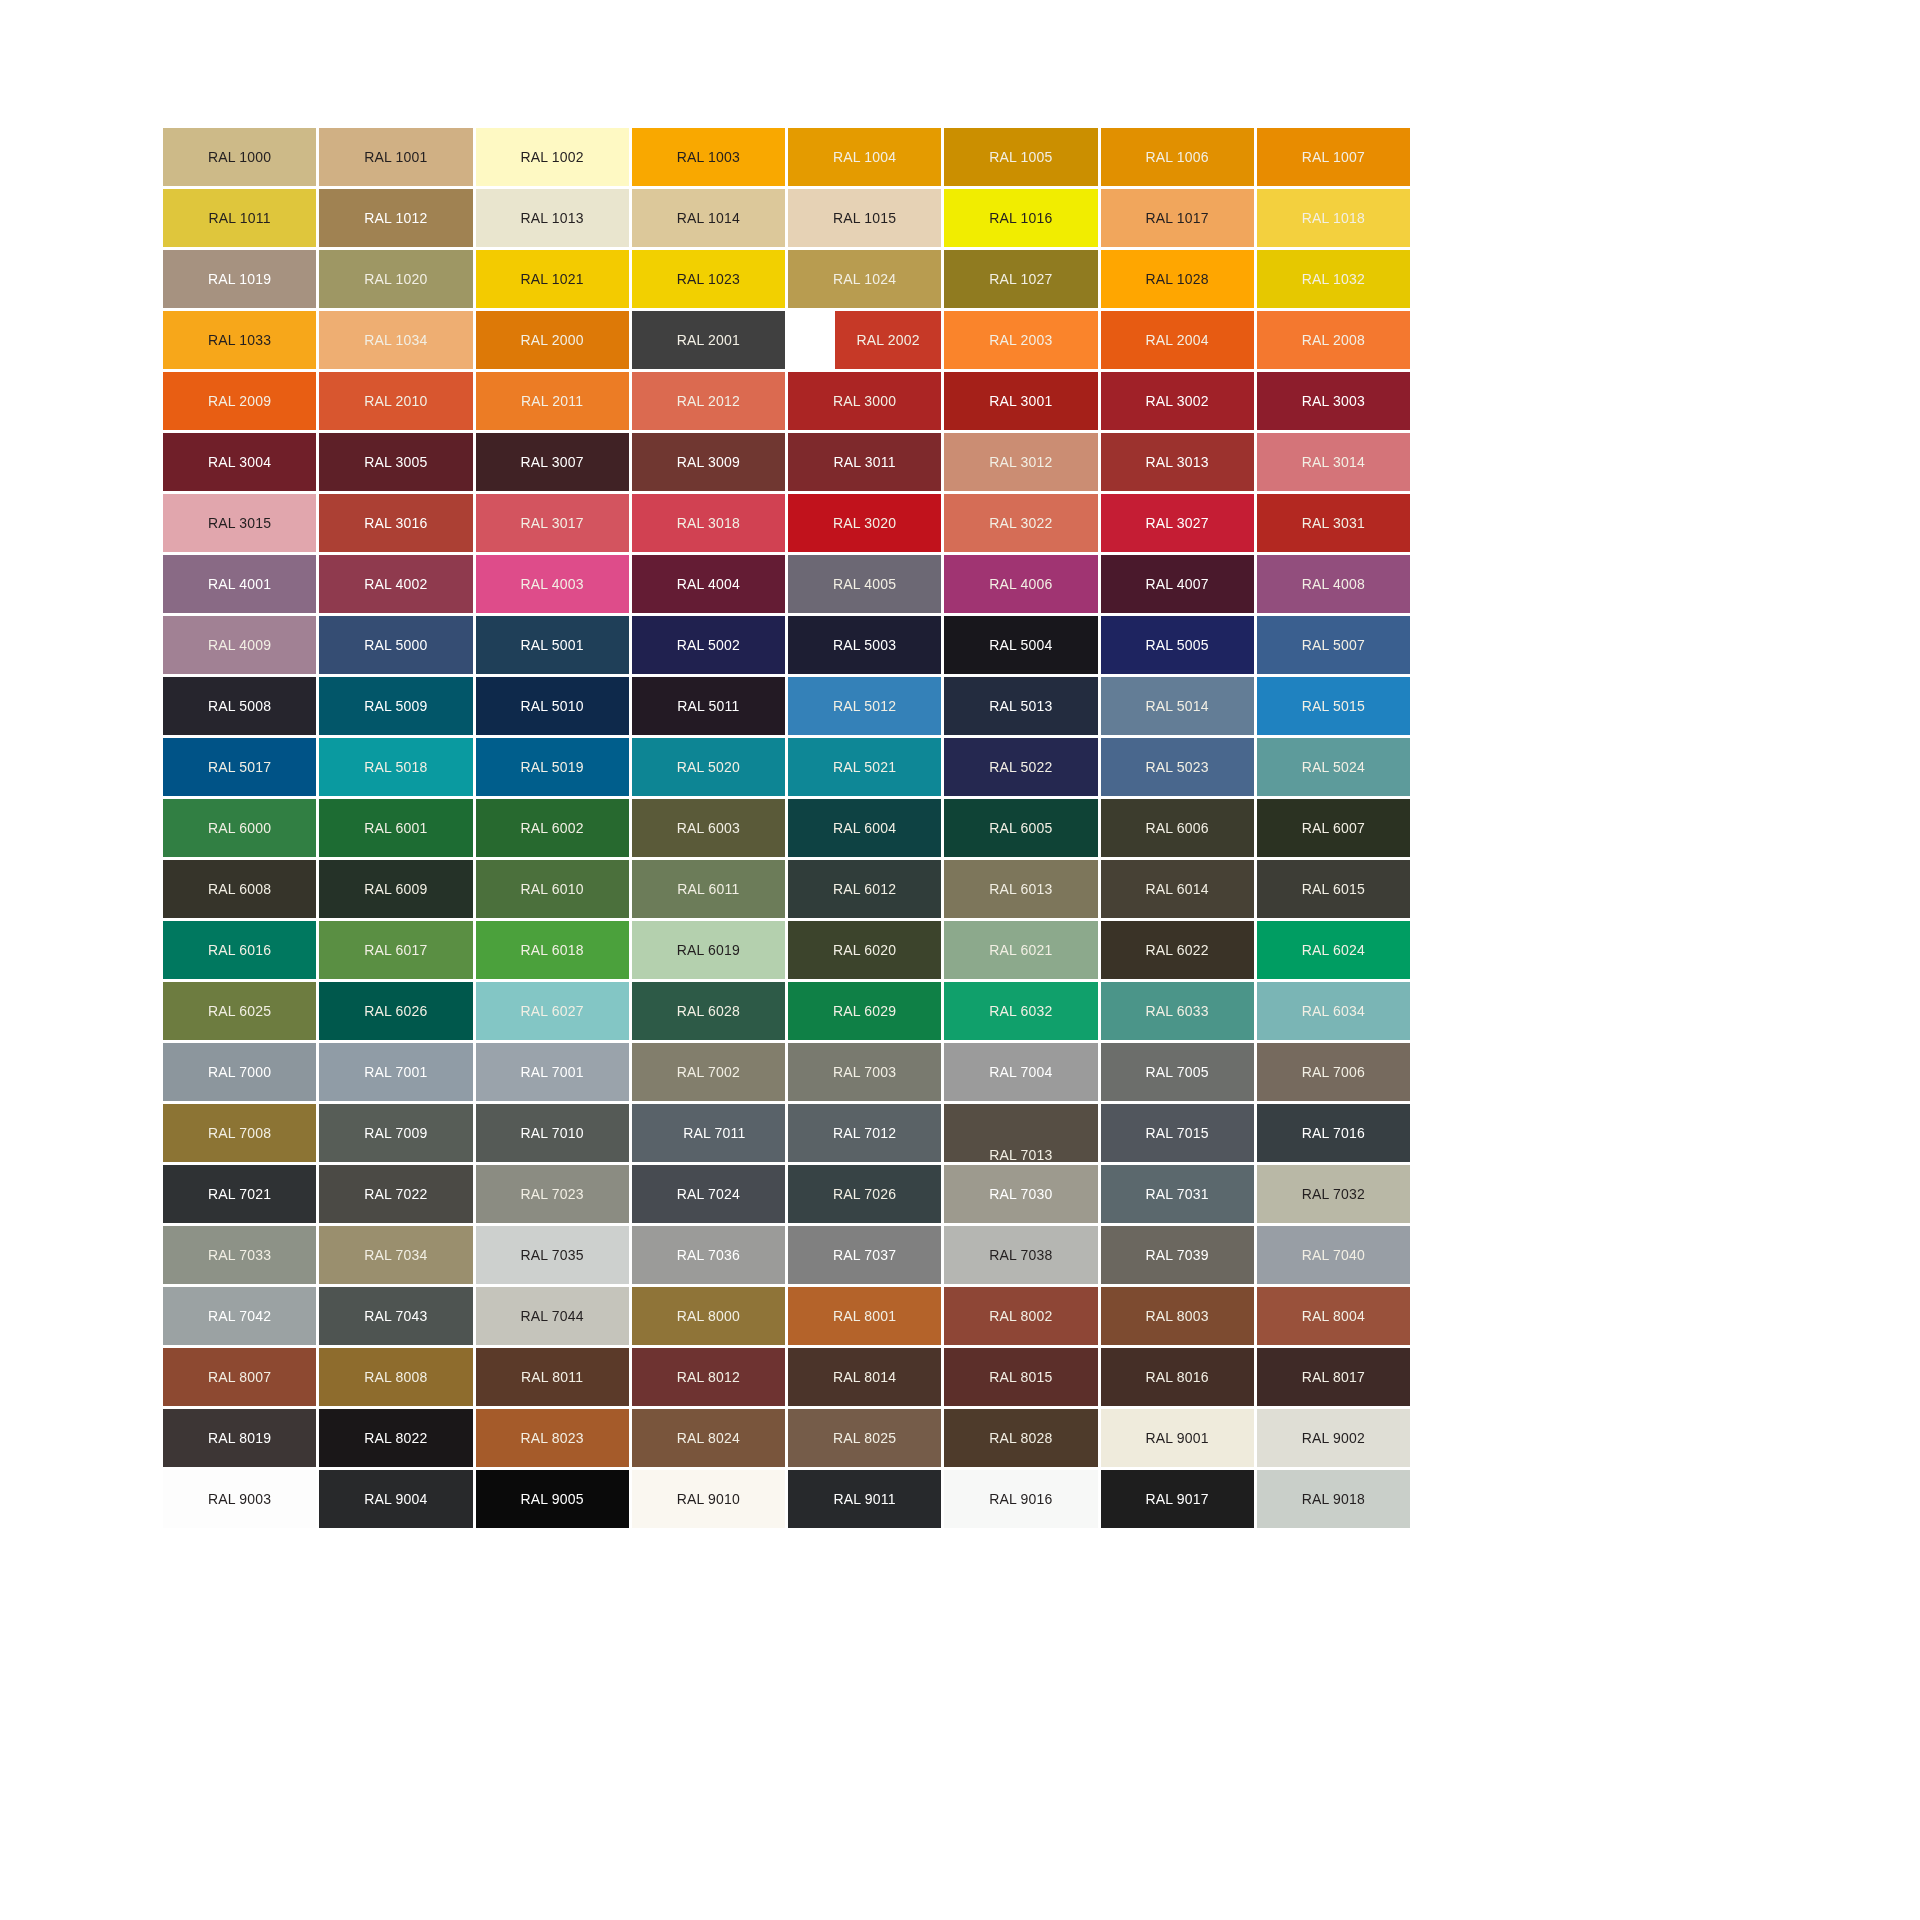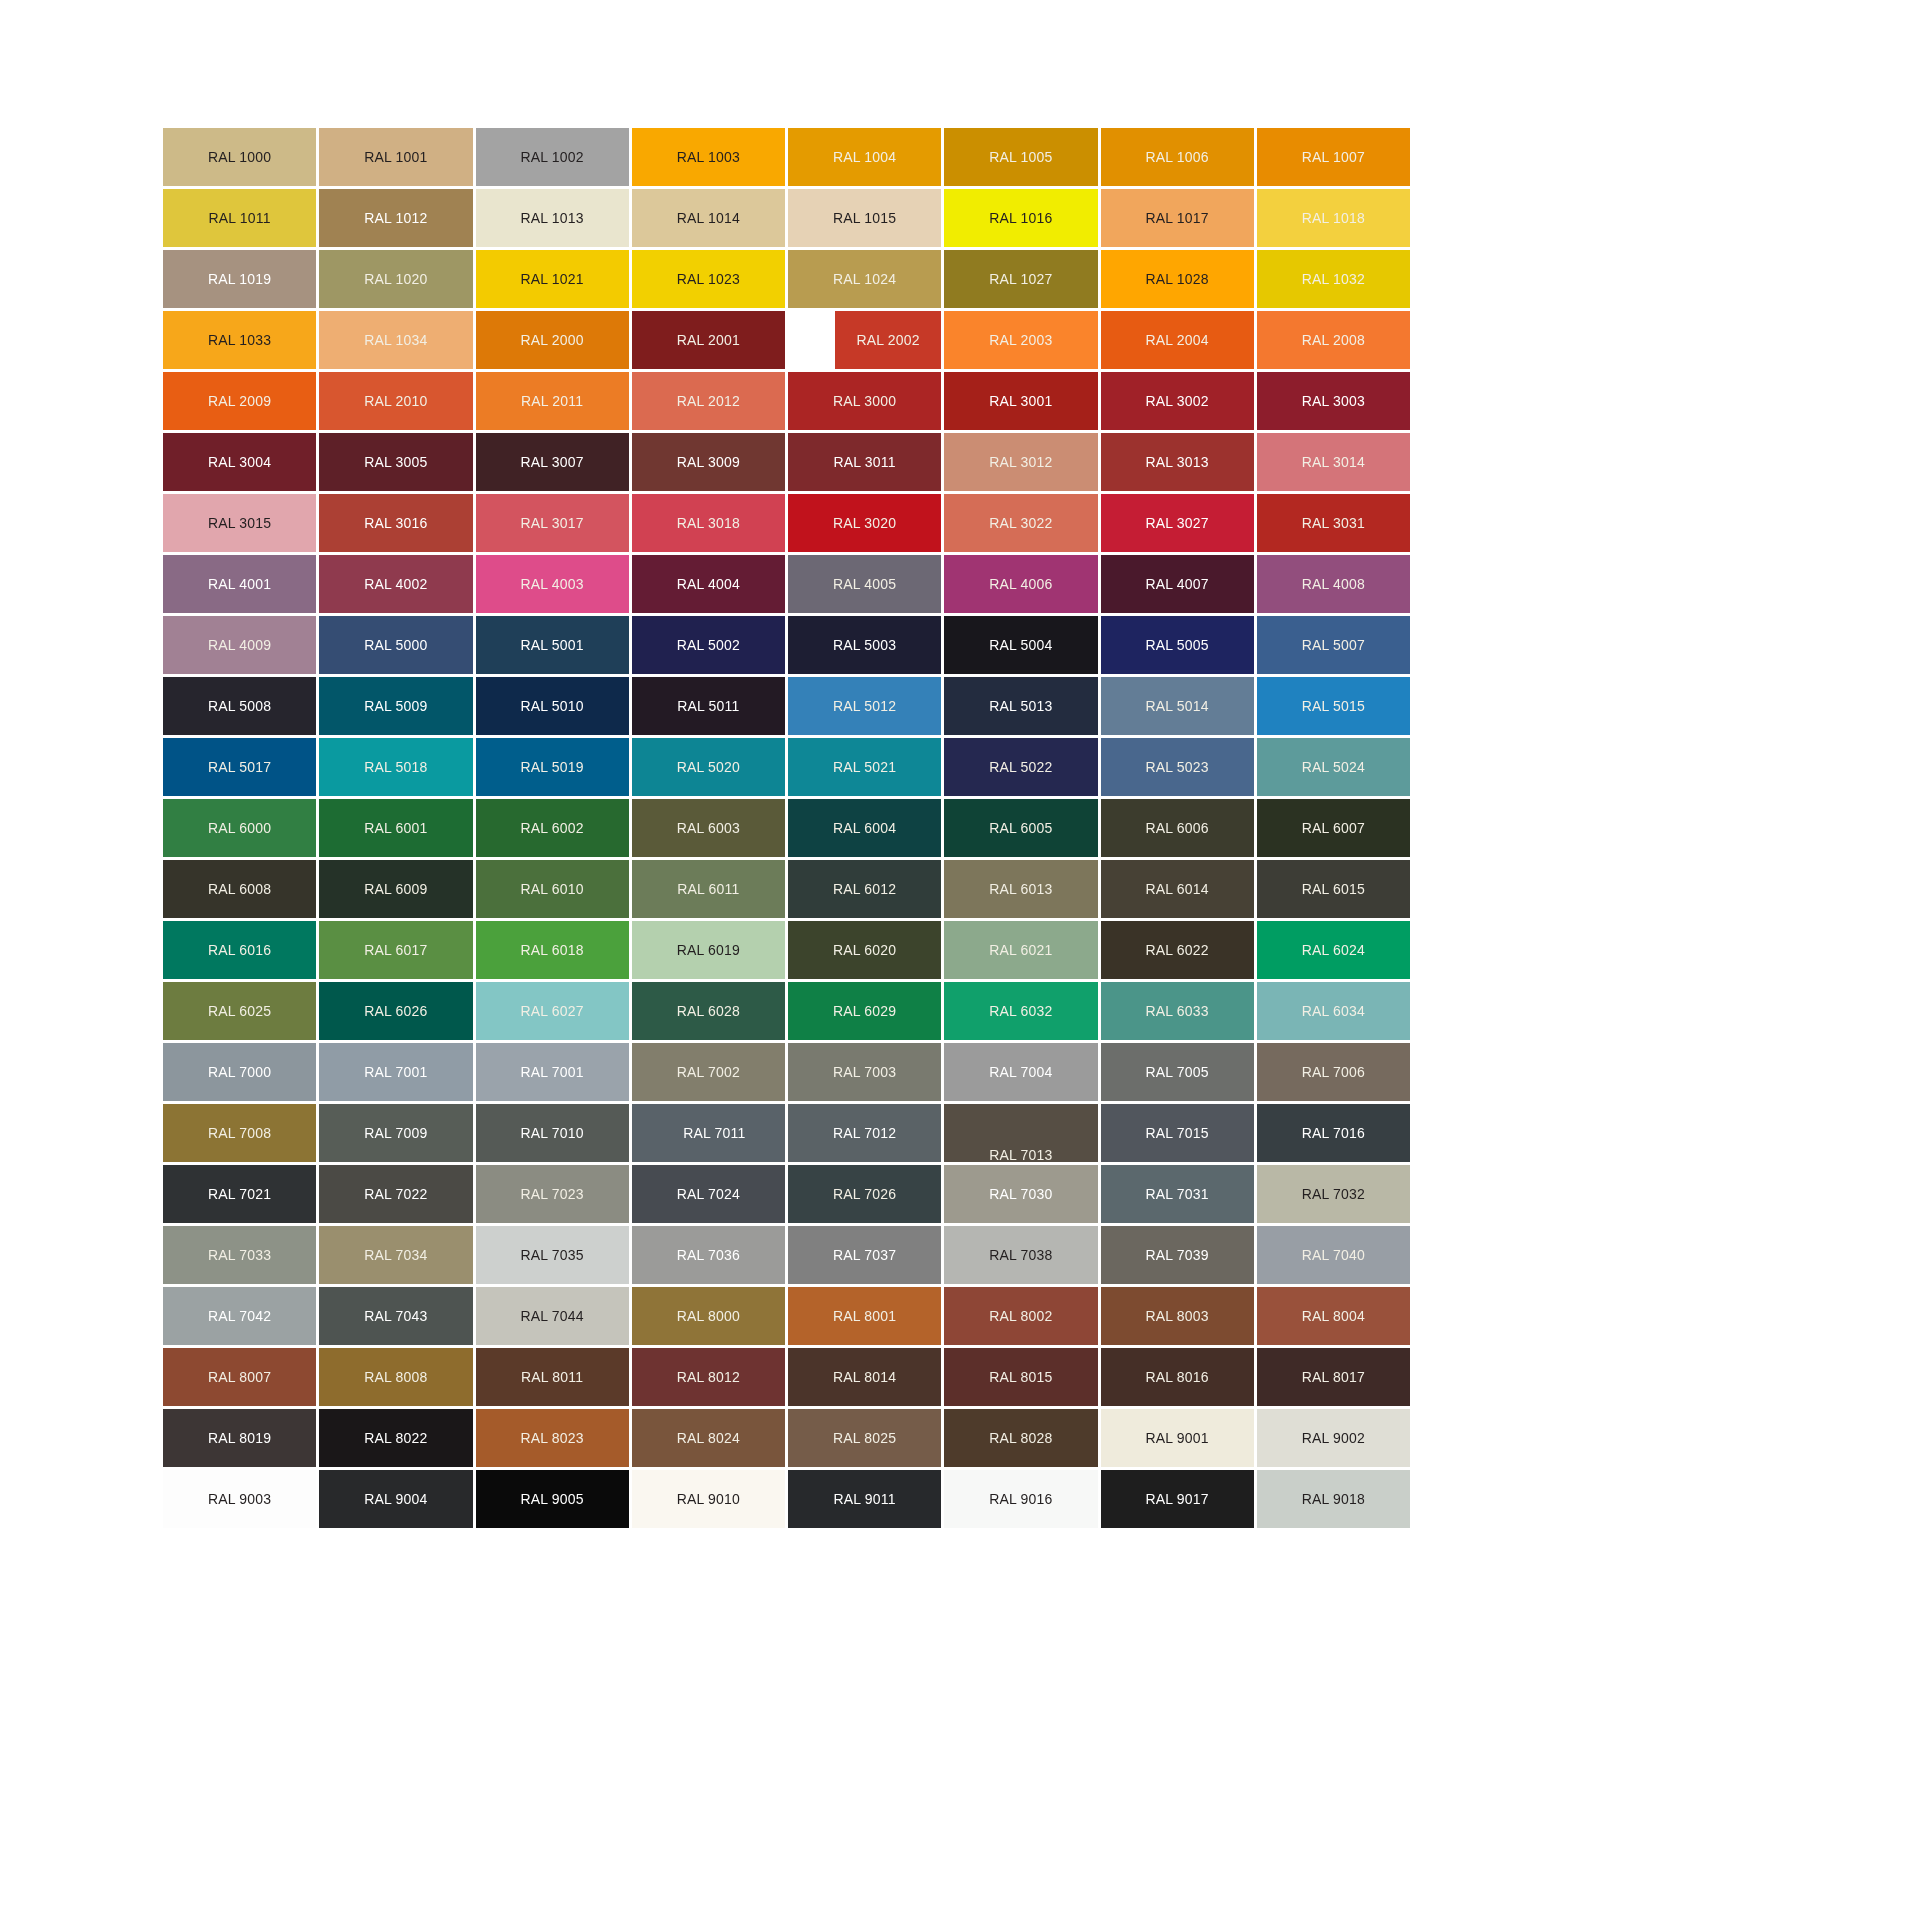--- a/index.html
+++ b/index.html
@@ -56,21 +56,21 @@
 <body>
 
 <div id="chart-root">
   <div id="swatch-grid">
       <div class="swatch dark-text" style="background-color: rgb(205, 186, 136);">
         <span class="swatch-label">RAL 1000</span>
       </div>
       <div class="swatch dark-text" style="background-color: rgb(208, 176, 132);">
         <span class="swatch-label">RAL 1001</span>
       </div>
-      <div class="swatch dark-text" style="background-color: #a3a3a3;">
+      <div class="swatch dark-text" style="background-color: #fef9c3;">
         <span class="swatch-label">RAL 1002</span>
       </div>
       <div class="swatch dark-text" style="background-color: rgb(249, 168, 0);">
         <span class="swatch-label">RAL 1003</span>
       </div>
       <div class="swatch cream-text" style="background-color: rgb(228, 155, 0);">
         <span class="swatch-label">RAL 1004</span>
       </div>
       <div class="swatch cream-text" style="background-color: rgb(203, 143, 0);">
         <span class="swatch-label">RAL 1005</span>
@@ -131,21 +131,21 @@
       </div>
       <div class="swatch dark-text" style="background-color: rgb(247, 167, 26);">
         <span class="swatch-label">RAL 1033</span>
       </div>
       <div class="swatch cream-text" style="background-color: rgb(238, 174, 114);">
         <span class="swatch-label">RAL 1034</span>
       </div>
       <div class="swatch cream-text" style="background-color: rgb(221, 121, 7);">
         <span class="swatch-label">RAL 2000</span>
       </div>
-      <div class="swatch cream-text" style="background-color: #7f1d1d;">
+      <div class="swatch cream-text" style="background-color: #404040;">
         <span class="swatch-label">RAL 2001</span>
       </div>
       <div class="swatch cream-text" style="background-color: rgb(198, 57, 39); margin-left: 47px;">
         <span class="swatch-label">RAL 2002</span>
       </div>
       <div class="swatch cream-text" style="background-color: rgb(250, 132, 43);">
         <span class="swatch-label">RAL 2003</span>
       </div>
       <div class="swatch cream-text" style="background-color: rgb(231, 91, 18);">
         <span class="swatch-label">RAL 2004</span>

